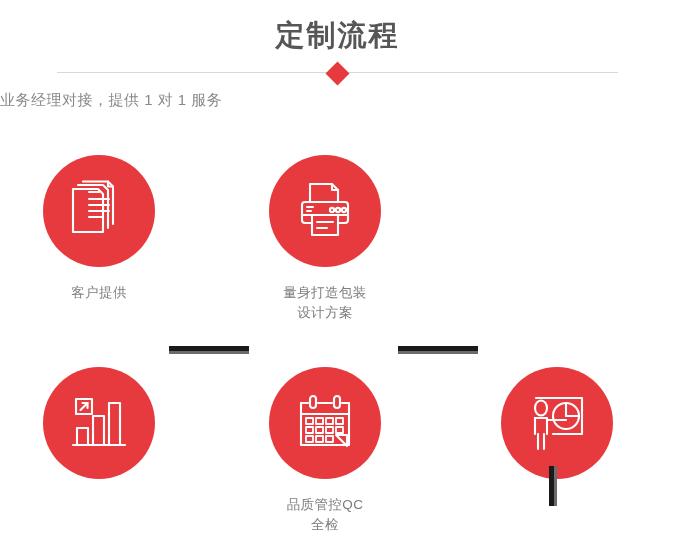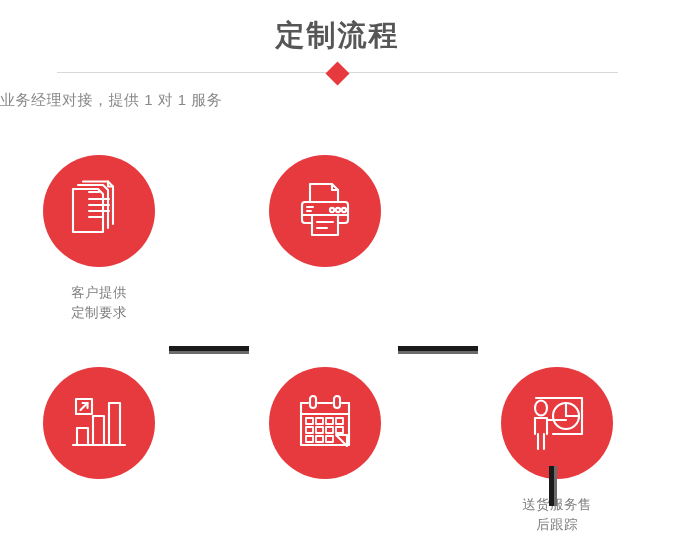--- a/index.html
+++ b/index.html
@@ -193,21 +193,20 @@
             <path d="M21 19 H41"></path>
             <path d="M21 25 H41"></path>
             <path d="M21 31 H41"></path>
             <path d="M21 37 H34"></path>
           </g>
         </g>
       </svg>
     </div>
     <div class="step-label">
       <span>客户提供</span>
-      <span class="line2">定制要求</span>
     </div>
   </div>
 
   <div class="step step-r1 step-c2">
     <div class="circle">
       <svg width="62" height="62" viewBox="0 0 62 62">
         <g fill="none" stroke="#ffffff" stroke-width="2.1" stroke-linejoin="round" stroke-linecap="round">
           <path d="M16 22 V4 H38 L44 10 V22"></path>
           <path d="M38 4 V10 H44"></path>
           <path d="M11 22 H51 A3 3 0 0 1 54 25 V40 A3 3 0 0 1 51 43 H44"></path>
@@ -218,20 +217,24 @@
             <path d="M13 27 H19"></path>
             <path d="M13 31 H17"></path>
             <path d="M23 42 H39"></path>
             <path d="M23 48 H33"></path>
           </g>
           <circle cx="38" cy="30" r="2.1"></circle>
           <circle cx="44" cy="30" r="2.1"></circle>
           <circle cx="50" cy="30" r="2.1"></circle>
         </g>
       </svg>
+    </div>
+    <div class="step-label">
+      <span>量身打造包装</span>
+      <span class="line2">设计方案</span>
     </div>
   </div>
 
 
   <div class="step step-r2 step-c1">
     <div class="circle">
       <svg width="62" height="62" viewBox="0 0 62 62">
         <g fill="none" stroke="#ffffff" stroke-width="2.1" stroke-linejoin="round" stroke-linecap="round">
           <rect x="8" y="7" width="16" height="15"></rect>
           <path d="M12.5 18 L19.5 11"></path>
@@ -266,43 +269,43 @@
             <rect x="32" y="35" width="7" height="6"></rect>
             <rect x="42" y="35" width="7" height="6"></rect>
             <rect x="12" y="44" width="7" height="6"></rect>
             <rect x="22" y="44" width="7" height="6"></rect>
             <rect x="32" y="44" width="7" height="6"></rect>
           </g>
           <path d="M42 43 H53 V54 Z"></path>
         </g>
       </svg>
     </div>
+    <div class="step-label">
+      <span>品质管控QC</span>
+      <span class="line2">全检</span>
+    </div>
   </div>
 
   <div class="step step-r2 step-c3">
     <div class="circle">
       <svg width="62" height="62" viewBox="0 0 62 62">
         <g fill="none" stroke="#ffffff" stroke-width="2.1" stroke-linejoin="round" stroke-linecap="round">
           <path d="M10 6 H56 V42 H27"></path>
           <ellipse cx="15" cy="16" rx="6" ry="7.5"></ellipse>
           <path d="M9 26 H21 V42"></path>
           <path d="M9 26 V42"></path>
           <path d="M12 42 V57"></path>
           <path d="M18 42 V57"></path>
           <path d="M21 28 H40"></path>
           <circle cx="40" cy="24" r="13"></circle>
           <path d="M40 24 V11"></path>
           <path d="M40 24 H53"></path>
         </g>
       </svg>
     </div>
-    <div class="step-label">
-      <span>送货服务售</span>
-      <span class="line2">后跟踪</span>
-    </div>
   </div>
 
   <div class="conn-h conn-h1">
     <div class="bar"></div>
     <div class="shade"></div>
   </div>
   <div class="conn-h conn-h2">
     <div class="bar"></div>
     <div class="shade"></div>
   </div>

